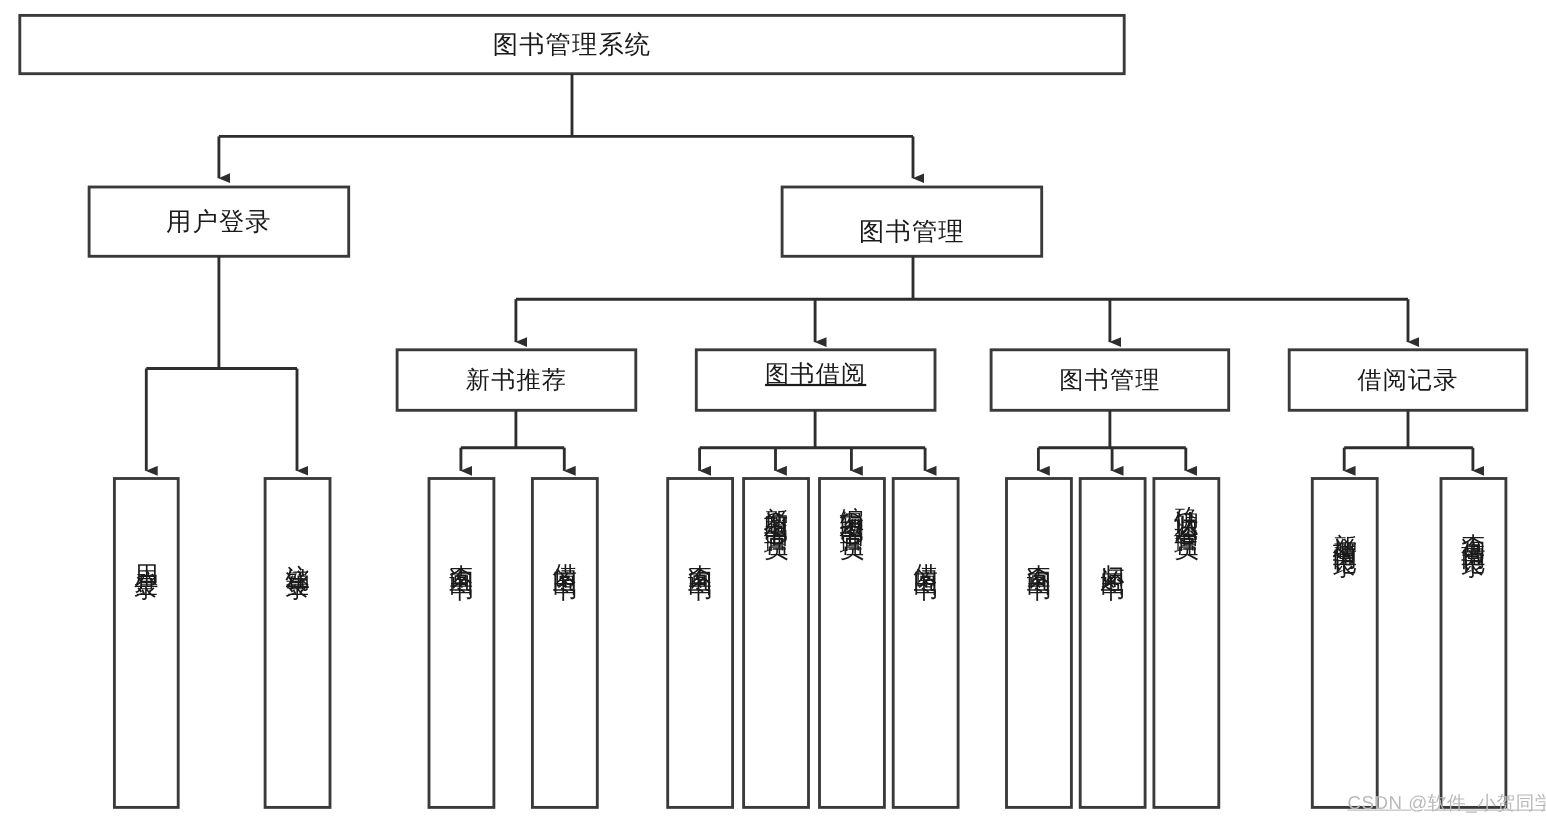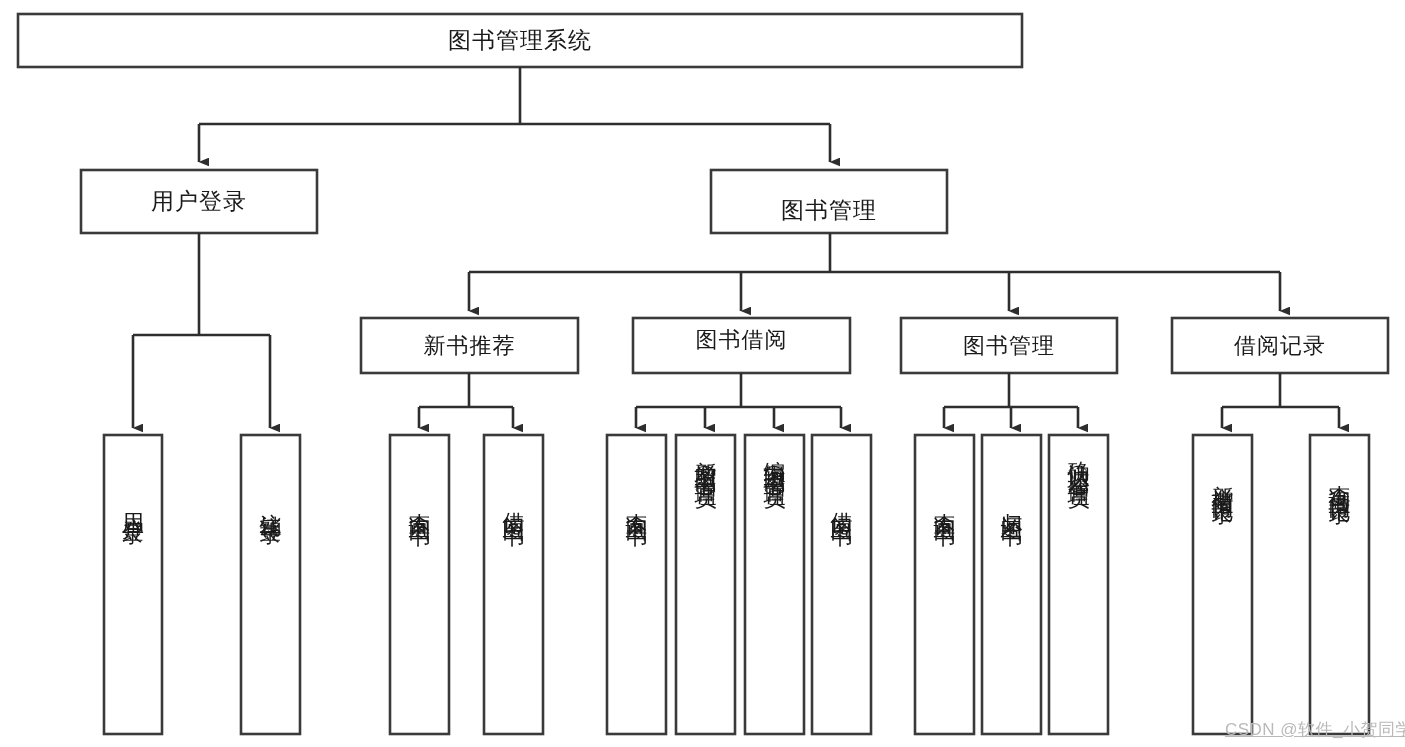--- a/index.html
+++ b/index.html
@@ -170,21 +170,21 @@
       <path class="connector" d="M 1339 407 L 1339 428" marker-end="url(#arrow)"></path>
     </g>
   </svg>
 
   <div class="hbox-label" style="left:18px; top:14px; width:1004px; height:53px; font-size:23px;">图书管理系统</div>
 
   <div class="hbox-label" style="left:81px; top:170px; width:236px; height:63px; font-size:23px;">用户登录</div>
   <div class="hbox-label" style="left:711px; top:170px; width:236px; height:81px; font-size:23px;">图书管理</div>
 
   <div class="hbox-label" style="left:361px; top:318px; width:217px; height:55px; font-size:22px;">新书推荐</div>
-  <div class="hbox-label" style="left:633px; top:318px; width:217px; height:43px; font-size:22px;">图书借阅</div>
+  <div class="hbox-label" style="left:633px; top:318px; width:217px; height:43px; font-size:22px;text-decoration:underline;">图书借阅</div>
   <div class="hbox-label" style="left:901px; top:318px; width:216px; height:55px; font-size:22px;">图书管理</div>
   <div class="hbox-label" style="left:1172px; top:318px; width:216px; height:55px; font-size:22px;border-radius:24px;">借阅记录</div>
 
   <div class="leaf-label-wrap" style="left:104px; top:435px; width:58px; height:299px;">
     <span class="leaf-label-text" style="margin-top:60px;">用户登录</span>
   </div>
   <div class="leaf-label-wrap" style="left:241px; top:435px; width:59px; height:299px;">
     <span class="leaf-label-text" style="margin-top:60px;">注销登录</span>
   </div>
   <div class="leaf-label-wrap" style="left:390px; top:435px; width:59px; height:299px;">

